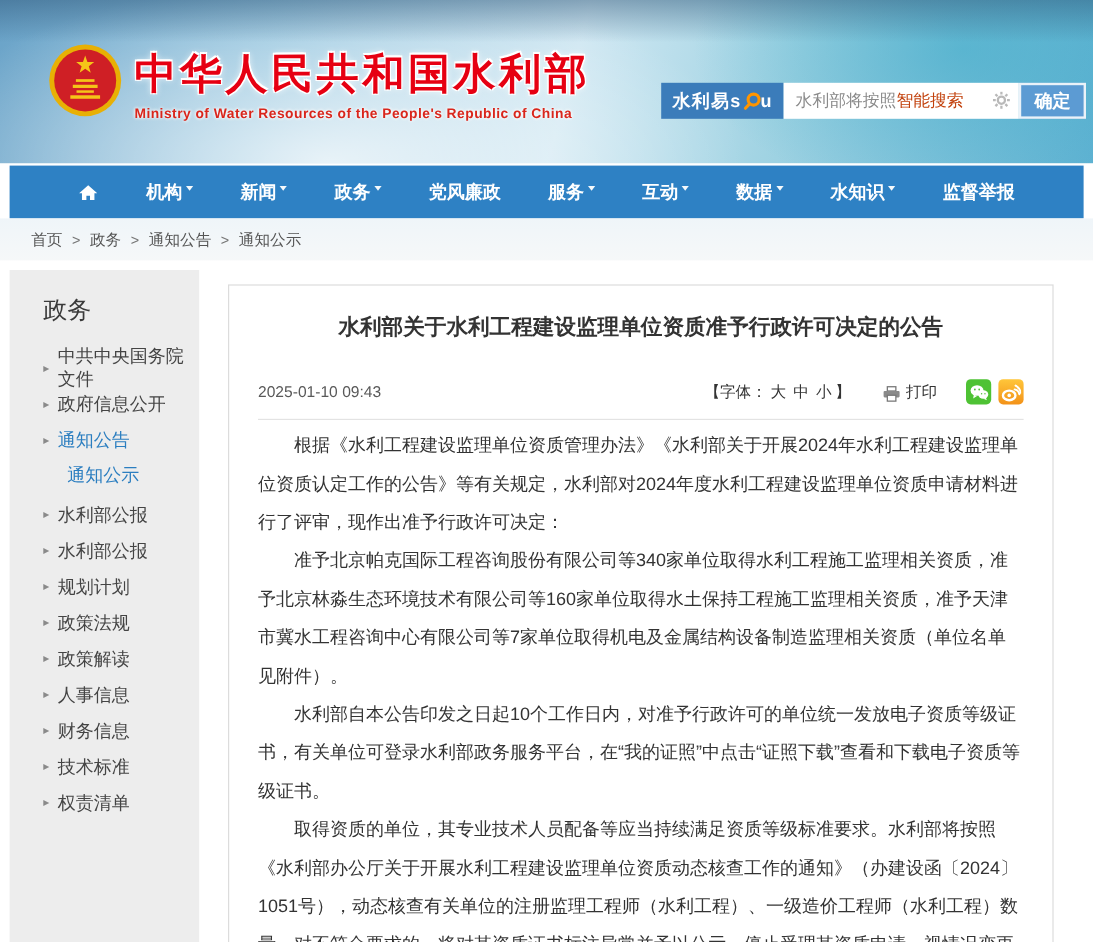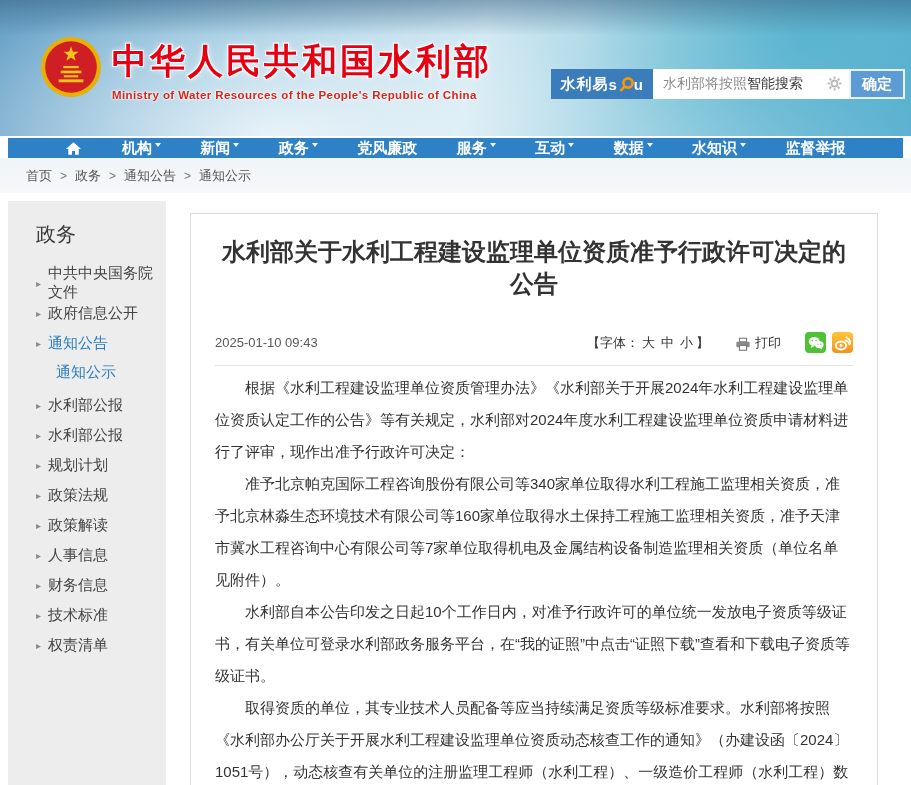--- a/index.html
+++ b/index.html
@@ -21,27 +21,27 @@
   .site-subtitle { margin-top:4px; font-size:11.5px; font-weight:bold; color:#d9261c;
     text-shadow:0 0 3px #fff,0 0 3px #fff; letter-spacing:.4px; }
 
   .search-box { position:absolute; right:6px; top:69px; height:30px; display:flex; align-items:stretch; }
   .search-brand { background:#3b7cba; color:#fff; font-weight:bold; font-size:15px;
     display:flex; align-items:center; padding:0 9px; letter-spacing:1px; }
   .search-brand svg { margin:0 -1px 0 1px; }
   .search-input { position:relative; width:196px; background:#fff; display:flex; align-items:center;
     padding:0 26px 0 10px; }
   .ph { font-size:14px; color:#8a8a8a; white-space:nowrap; }
-  .ph-hl { color:#404040; }
+  .ph-hl { color:#c2410c; }
   .gear { position:absolute; right:7px; top:7px; }
   .search-btn { background:#5c9bd3; border:2px solid #eaf2f9; color:#fff; font-weight:bold;
     font-size:15px; padding:0 11px; cursor:pointer; }
 
   
-  .nav { margin:2px 8px 0; height:20px; background:#2e81c4; display:flex; align-items:center;
+  .nav { margin:2px 8px 0; height:44px; background:#2e81c4; display:flex; align-items:center;
     justify-content:space-evenly; padding:0 18px; }
   .nav a { color:#fff; font-size:15px; font-weight:bold; text-decoration:none; white-space:nowrap;
     display:flex; align-items:center; }
   .caret { display:inline-block; width:0; height:0; border-left:3.5px solid transparent;
     border-right:3.5px solid transparent; border-top:4.5px solid #fff; margin-left:3px;
     align-self:flex-start; margin-top:4px; opacity:.95; }
 
   
   .crumbs { height:35px; display:flex; align-items:center; padding-left:26px;
     background:linear-gradient(180deg,#eff5f9,#f6f8f9); font-size:13px; color:#555; }
@@ -54,21 +54,21 @@
   .side-title { font-size:20px; color:#3a3a3a; margin-bottom:20px; }
   .side-item { display:flex; align-items:center; font-size:15px; color:#444; height:30px; cursor:pointer; }
   .side-item .arr { color:#8a8a8a; font-size:10px; margin-right:7px; }
   .side-item.active { color:#2b7ec0; }
   .side-item.sub { padding-left:20px; height:28px; }
   .side-item.sub.active { color:#2b7ec0; }
   .side-gap { height:4px; }
 
   .content { width:688px; margin-left:24px; margin-top:12px; background:#fff;
     border:1px solid #dcdcdc; min-height:760px; padding:18px 24px 30px; }
-  .art-title { text-align:center; font-size:24px; font-weight:bold; color:#333; margin-top:4px; }
+  .art-title { text-align:center; font-size:18px; font-weight:bold; color:#333; margin-top:4px; }
   .meta { display:flex; align-items:center; margin-top:32px; font-size:13px; color:#595959; }
   .meta-right { margin-left:auto; display:flex; align-items:center; color:#333; }
   .fs-link { cursor:pointer; margin:0 3px; }
   .print { display:flex; align-items:flex-end; margin-left:26px; cursor:pointer; color:#333; }
   .print svg { margin-right:4px; }
   .share { display:flex; margin-left:18px; }
   .share .ic { width:21px; height:21px; border-radius:4px; margin-left:6px; cursor:pointer;
     display:flex; align-items:center; justify-content:center; }
   .ic-wechat { background:#4ec234; }
   .ic-weibo { background:linear-gradient(180deg,#ffc63a,#f39219); }

